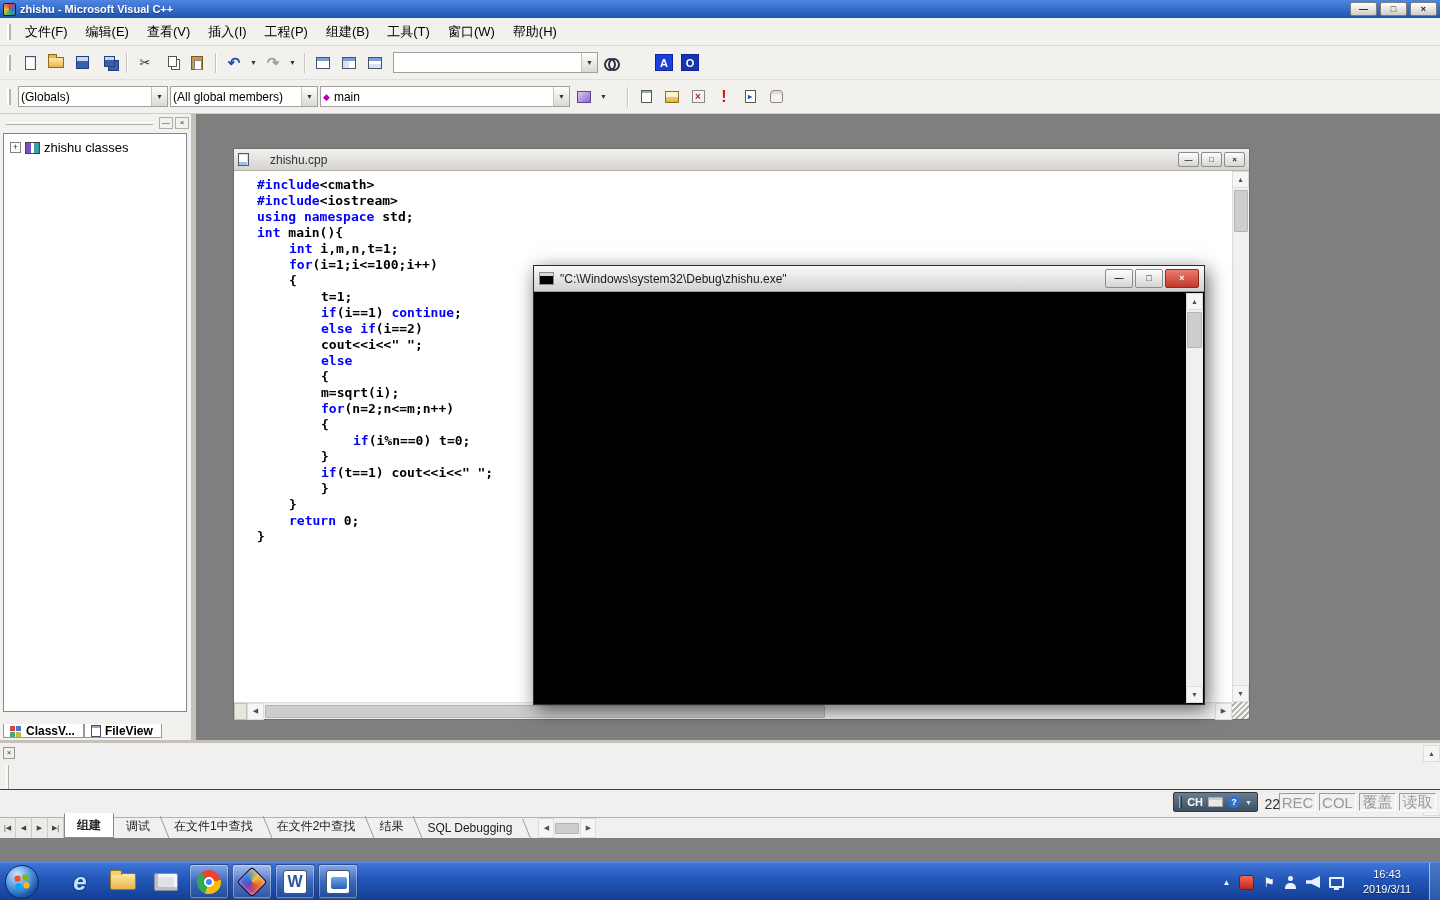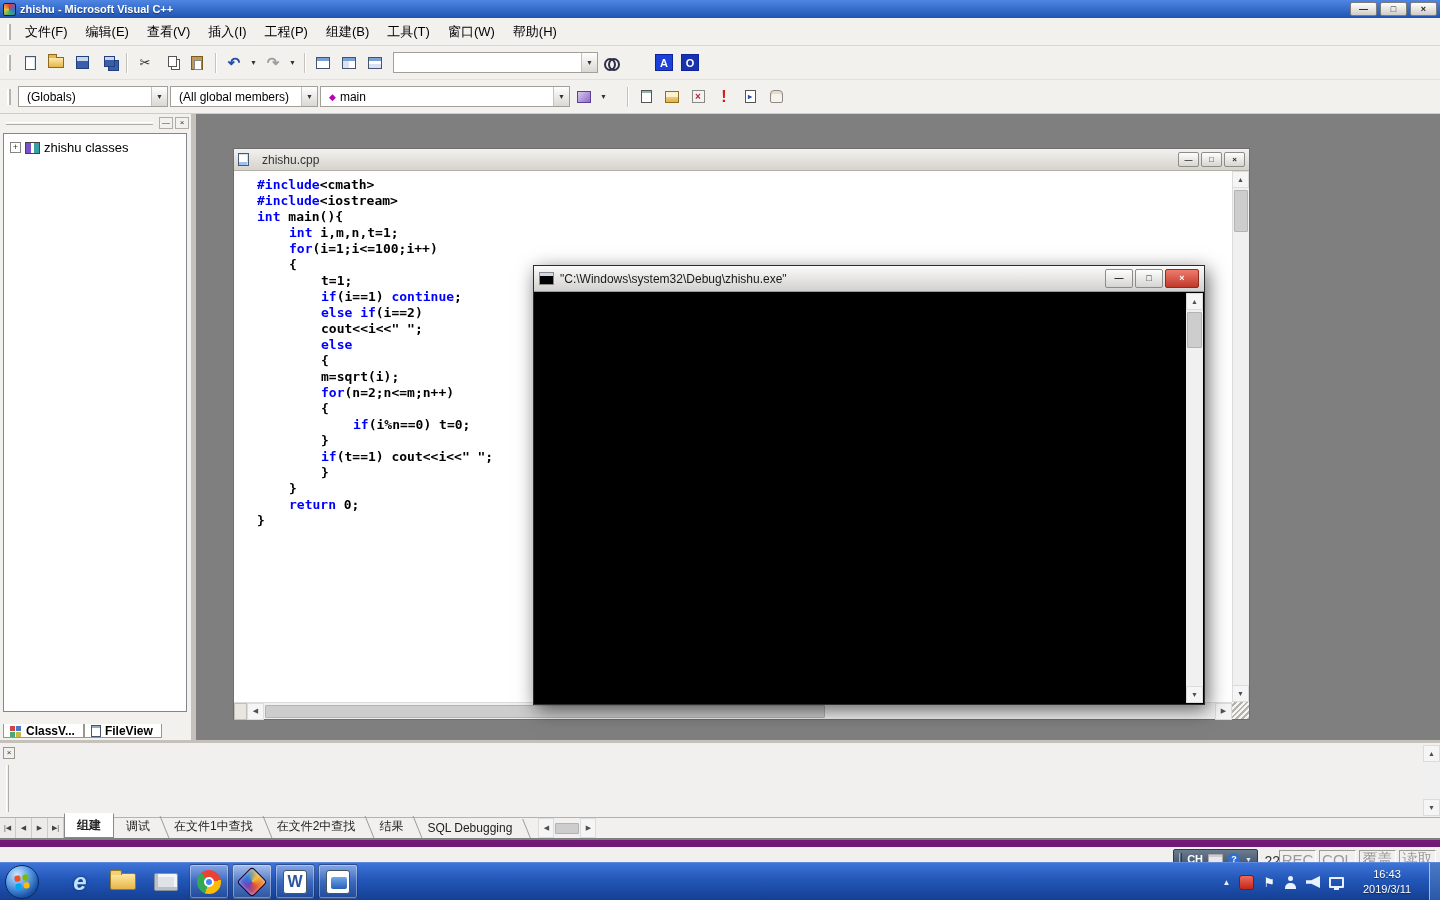--- a/index.html
+++ b/index.html
@@ -20,21 +20,21 @@
 .menu-items{display:flex}
 .menu-item{padding:5px 9px;font-size:13px;white-space:nowrap}
 
 
 .toolbar{position:absolute;left:0;width:100%;background:#f2f1ee;display:flex;align-items:center;gap:2px;padding-left:2px}
 .tb1{top:46px;height:34px;border-bottom:1px solid #e2e0db}
 .tb2{top:80px;height:34px;border-bottom:1px solid #cfccc6}
 .tbtn{width:24px;height:24px;display:flex;align-items:center;justify-content:center;border:1px solid transparent;border-radius:2px}
 .caretbtn{width:11px;height:24px;display:flex;align-items:center;justify-content:center;font-size:7px;color:#333}
 .sep{width:1px;height:20px;background:#c6c3bd;margin:0 4px;box-shadow:1px 0 0 #fff}
-.combo{height:21px;background:#fff;border:1px solid #a3a09a;display:flex;align-items:center;font-size:12px;padding-left:8px;position:relative;white-space:nowrap;overflow:hidden}
+.combo{height:21px;background:#fff;border:1px solid #a3a09a;display:flex;align-items:center;font-size:12px;padding-left:2px;position:relative;white-space:nowrap;overflow:hidden}
 .combo .arrowbox{margin-left:auto;width:16px;height:100%;background:linear-gradient(#fefefe,#dad8d3);border-left:1px solid #c6c3bd;display:flex;align-items:center;justify-content:center;font-size:7px;color:#333;flex:none}
 
 
 .ic-new{width:11px;height:14px;background:#fff;border:1px solid #46546e;box-shadow:inset -1px 1px 0 #d7e2f2}
 .ic-open{width:16px;height:11px;background:linear-gradient(#ffe9a8,#e7b54b);border:1px solid #8a6b1f;position:relative}
 .ic-open::before{content:"";position:absolute;left:-1px;top:-4px;width:7px;height:3px;background:#e7b54b;border:1px solid #8a6b1f;border-bottom:none}
 .ic-save{width:13px;height:13px;background:#3a5fa8;border:1px solid #22407e;box-shadow:inset 0 4px 0 #c9d5ec}
 .ic-saveall{width:11px;height:11px;background:#3a5fa8;border:1px solid #22407e;box-shadow:inset 0 3px 0 #c9d5ec,4px 4px 0 -1px #3a5fa8,4px 4px 0 0 #22407e;margin:-3px -3px 0 0}
 .ic-cut{font-size:13px;color:#333;line-height:1}
 .ic-copy{width:9px;height:11px;background:#fff;border:1px solid #555;box-shadow:3px 3px 0 -1px #fff,3px 3px 0 0 #555;margin:-2px -2px 0 0}
@@ -75,21 +75,21 @@
 .ws-tab{display:flex;align-items:center;gap:4px;background:#fff;border:1px solid #9a978f;border-top:none;padding:3px 8px 3px 6px;font-size:12px;font-weight:bold;white-space:nowrap}
 .ws-tab-icon{flex:none}
 .ws-tab-icon.cv{width:5px;height:5px;background:#d04444;box-shadow:6px 0 0 #4878c8,0 6px 0 #48a878,6px 6px 0 #c8b848;margin:-5px 7px 0 0}
 .ws-tab-icon.fv{width:10px;height:12px;background:#fff;border:1px solid #46546e;box-shadow:inset 0 2px 0 #9ab}
 
 
 .mdi{position:absolute;left:196px;top:0;width:1244px;height:626px;overflow:hidden}
 
 
 .editor-win{position:absolute;left:37px;top:34px;width:1017px;height:572px;background:#fff;border:1px solid #6e6e6e}
-.editor-title{position:absolute;left:0;top:0;right:0;height:22px;background:linear-gradient(#f2f1ef,#d6d3cd);border-bottom:1px solid #b3b0aa;display:flex;align-items:center;gap:13px;padding:0 4px}
+.editor-title{position:absolute;left:0;top:0;right:0;height:22px;background:linear-gradient(#f2f1ef,#d6d3cd);border-bottom:1px solid #b3b0aa;display:flex;align-items:center;gap:21px;padding:0 4px}
 .editor-title .ttl{font-size:12px;color:#333}
 .ic-cpp{width:11px;height:13px;background:#fff;border:1px solid #4a5a74;box-shadow:inset -1px 1px 0 #cfe0f2,inset 0 -3px 0 #9fc0e8}
 .mdi-btns{margin-left:auto;display:flex;gap:2px}
 .mdi-btn{width:21px;height:15px;background:linear-gradient(#fdfdfd,#d8d6d1);border:1px solid #8e8c88;border-radius:2px;font-size:8px;line-height:13px;text-align:center;color:#222;font-weight:bold}
 .code-area{position:absolute;left:0;top:22px;right:17px;bottom:17px;overflow:hidden;padding-top:6px;background:#fff}
 .code-line{height:16px;font:bold 13px "DejaVu Sans Mono",monospace;white-space:pre}
 .kw{color:#0000ff}.pl{color:#000}
 
 
 .vscroll{position:absolute;top:22px;right:0;bottom:17px;width:17px;background:#f0f0f0;border-left:1px solid #dcdcdc}
@@ -126,21 +126,21 @@
 .out-tabs{display:flex;align-items:flex-end}
 .out-tab{padding:3px 12px;font-size:12px;color:#222;position:relative;white-space:nowrap}
 .out-tab::after{content:"";position:absolute;right:-3px;top:1px;bottom:0;width:1px;background:#9a9a9a;transform:skewX(22deg)}
 .out-tab.active{background:#fff;border:1px solid #8a8a8a;border-top:1px solid #fff;font-weight:bold}
 .out-tab.active::after{display:none}
 .out-hscroll{display:flex;align-items:center;margin-left:14px;width:58px;height:100%}
 .out-hscroll .sb-btn{height:100%;width:16px}
 .out-hscroll .sb-thumb-h{flex:1;height:11px}
 
 
-.statusbar{position:absolute;top:840px;left:0;width:1440px;height:24px;background:#f1f0ee;border-top:7px solid #701a75}
+.statusbar{position:absolute;top:789px;left:0;width:1440px;height:24px;background:#f1f0ee;border-top:1px solid #701a75}
 .status-segs{position:absolute;right:4px;top:3px;display:flex;gap:3px}
 .status-seg{width:37px;height:18px;border:1px solid;border-color:#9d9a94 #ffffff #ffffff #9d9a94;color:#9a9a9a;font-size:15px;display:flex;align-items:center;justify-content:center;white-space:nowrap}
 .line-info{position:absolute;right:160px;top:6px;font-size:14px;color:#333}
 .langbar{position:absolute;right:182px;top:2px;height:20px;background:linear-gradient(#6b7c90,#3c4f63);border:1px solid #2c3a4a;border-radius:2px;display:flex;align-items:center;gap:5px;padding:0 5px;color:#fff}
 .lb-grip{width:3px;height:12px;border-left:1px solid #9fb0c2;border-right:1px solid #2c3a4a}
 .lb-lang{font-size:11px;font-weight:bold}
 .kbd-icon{width:15px;height:10px;background:#e8e8e8;border:1px solid #aaa;border-radius:1px;box-shadow:inset 0 2px 0 #c8cdd4}
 .help-badge{width:12px;height:12px;border-radius:50%;background:#2f6fd0;color:#fff;font-size:9px;line-height:12px;text-align:center;font-weight:bold}
 .lb-chev{font-size:7px;color:#dfe8f2}
 
@@ -354,20 +354,21 @@
           <span class="ttl">zhishu.cpp</span>
           <div class="mdi-btns">
             <div class="mdi-btn"><span>—</span></div>
             <div class="mdi-btn"><span>□</span></div>
             <div class="mdi-btn"><span>×</span></div>
           </div>
         </div>
         <div class="code-area">
             <div class="code-line" style="padding-left: 23px;"><span class="kw">#include</span><span class="pl">&lt;cmath&gt;</span></div>
             <div class="code-line" style="padding-left: 23px;"><span class="kw">#include</span><span class="pl">&lt;iostream&gt;</span></div>
+            <div class="code-line" style="padding-left: 23px;"><span class="kw">using</span><span class="pl"> </span><span class="kw">namespace</span><span class="pl"> std;</span></div>
             <div class="code-line" style="padding-left: 23px;"><span class="kw">int</span><span class="pl"> main(){</span></div>
             <div class="code-line" style="padding-left: 55px;"><span class="kw">int</span><span class="pl"> i,m,n,t=1;</span></div>
             <div class="code-line" style="padding-left: 55px;"><span class="kw">for</span><span class="pl">(i=1;i&lt;=100;i++)</span></div>
             <div class="code-line" style="padding-left: 55px;"><span class="pl">{</span></div>
             <div class="code-line" style="padding-left: 87px;"><span class="pl">t=1;</span></div>
             <div class="code-line" style="padding-left: 87px;"><span class="kw">if</span><span class="pl">(i==1) </span><span class="kw">continue</span><span class="pl">;</span></div>
             <div class="code-line" style="padding-left: 87px;"><span class="kw">else</span><span class="pl"> </span><span class="kw">if</span><span class="pl">(i==2)</span></div>
             <div class="code-line" style="padding-left: 87px;"><span class="pl">cout&lt;&lt;i&lt;&lt;" ";</span></div>
             <div class="code-line" style="padding-left: 87px;"><span class="kw">else</span></div>
             <div class="code-line" style="padding-left: 87px;"><span class="pl">{</span></div>

